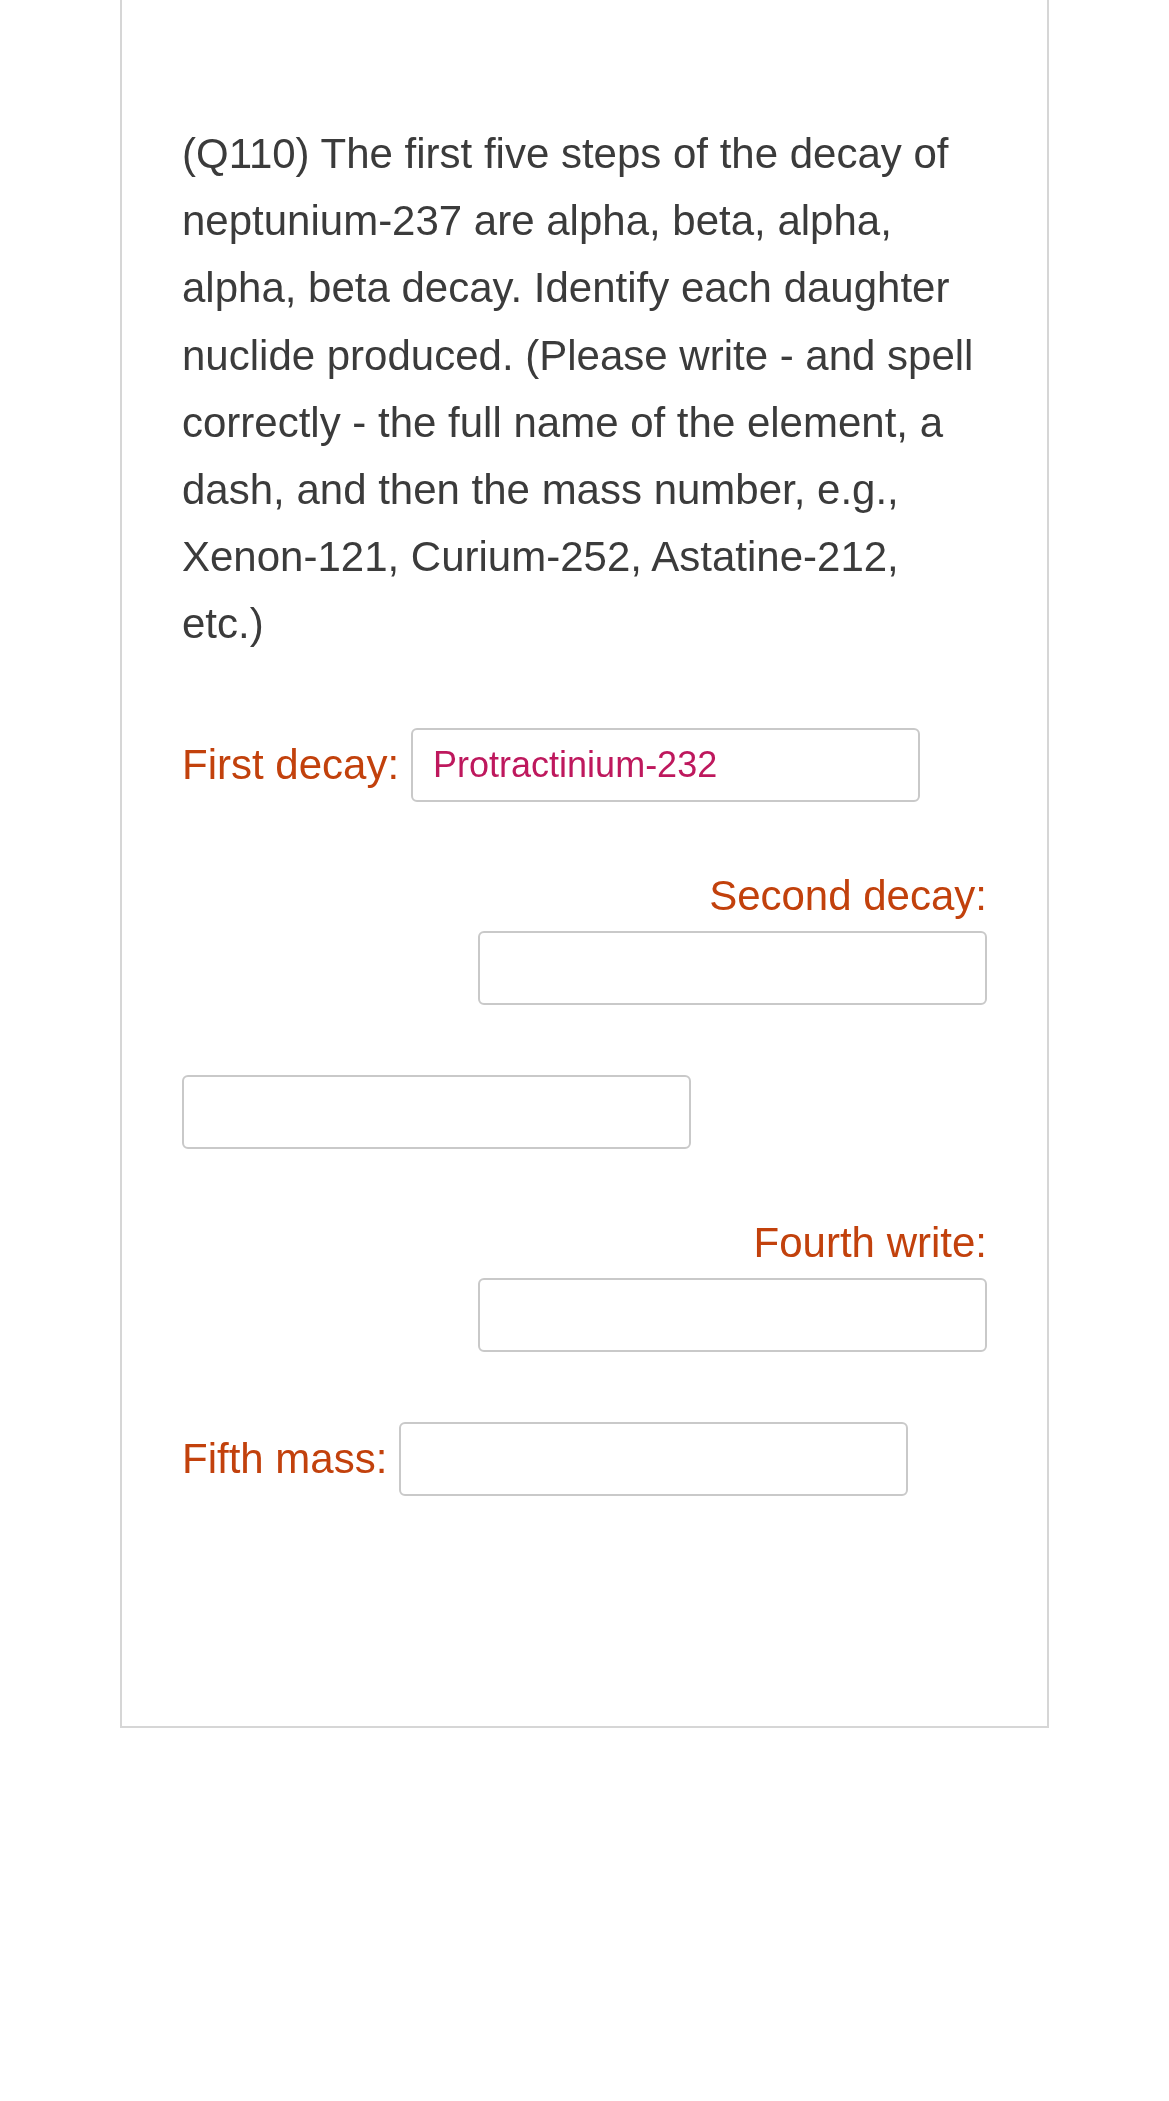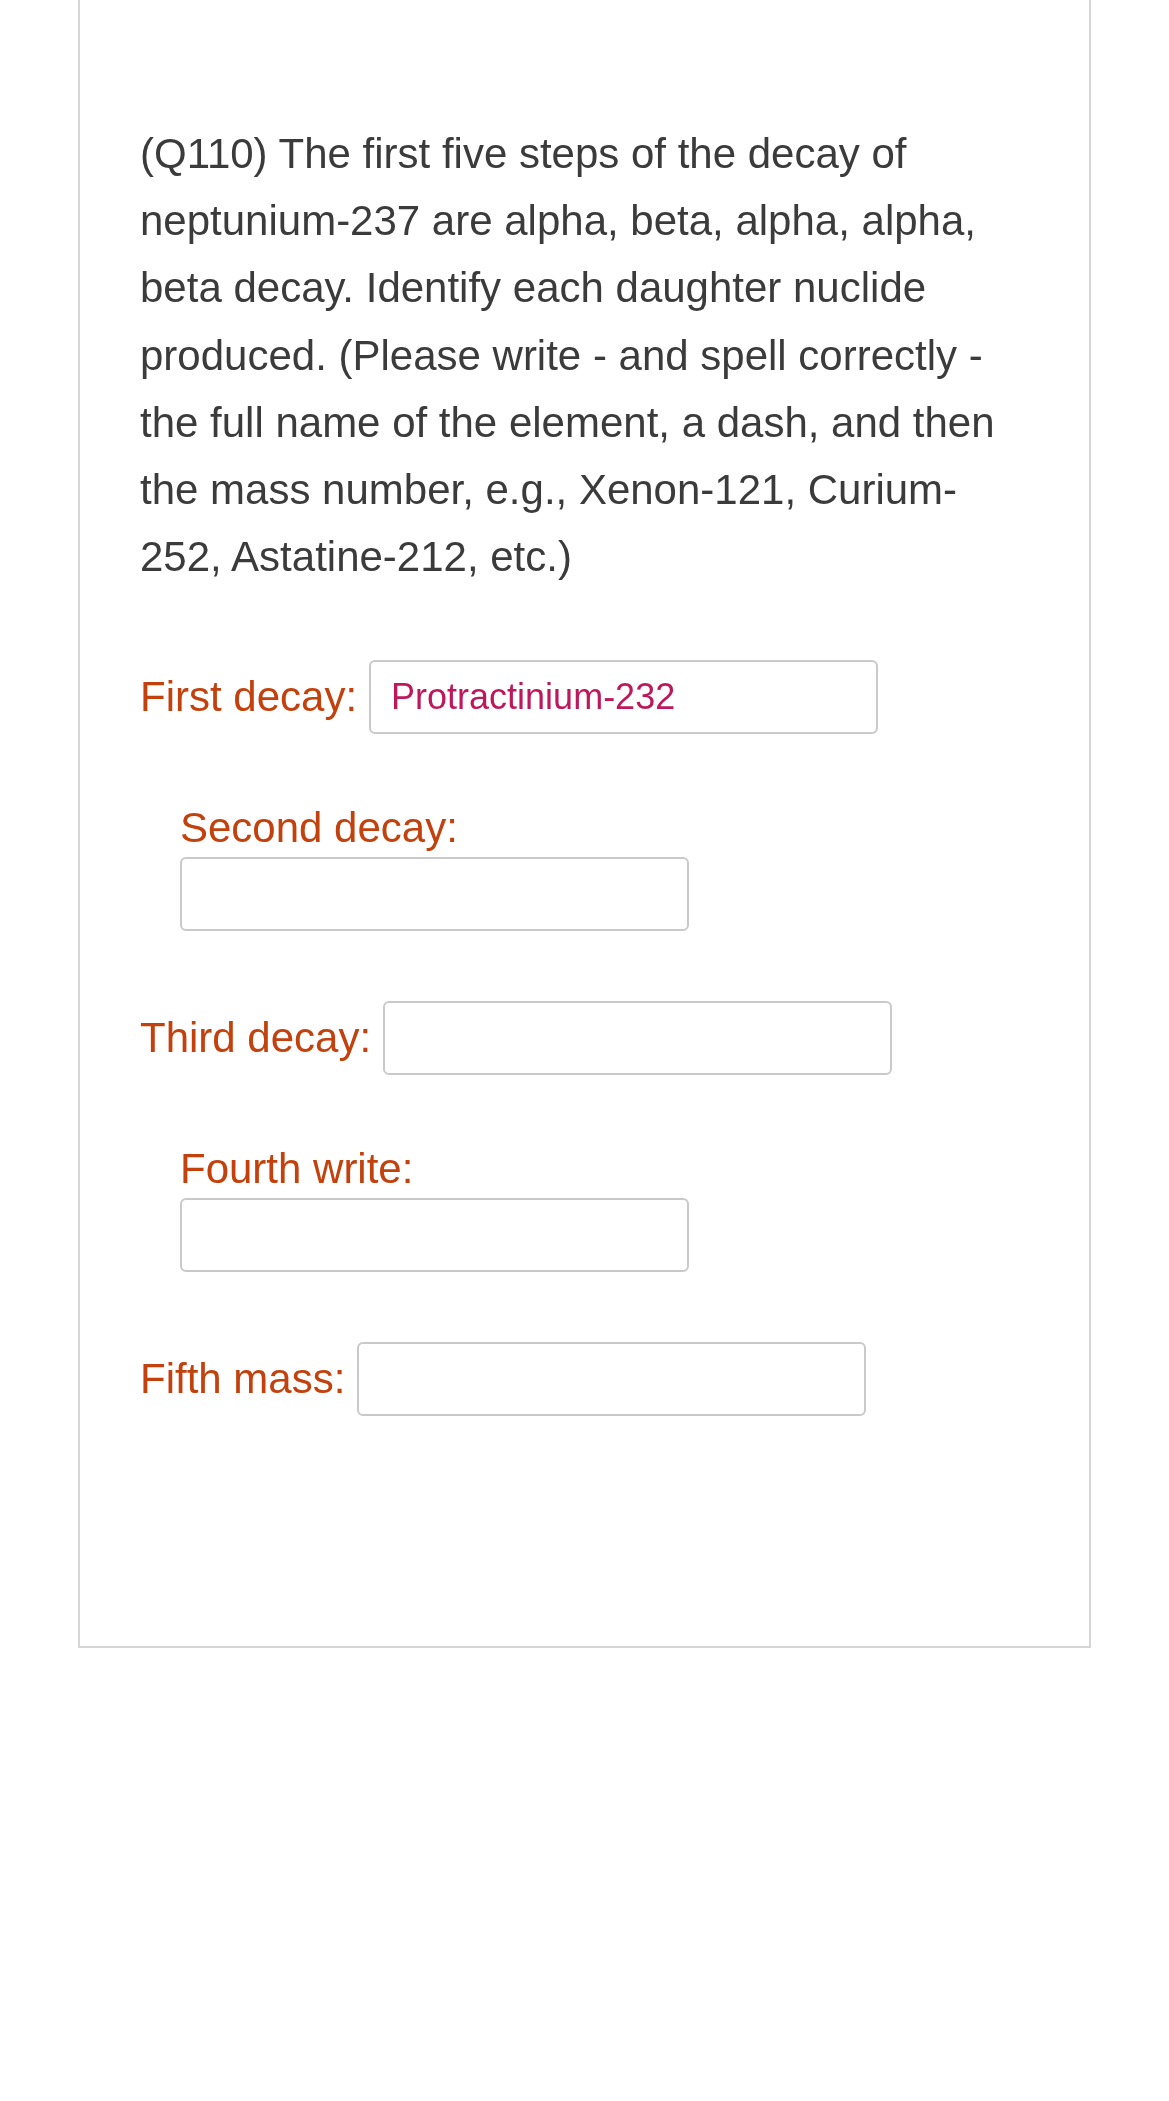--- a/index.html
+++ b/index.html
@@ -8,21 +8,21 @@
       padding: 0;
     }
     body {
       font-family: "Helvetica Neue", Helvetica, Arial, sans-serif;
       background: #ffffff;
       padding: 0;
     }
     .container {
       width: 1169px;
       margin: 0 auto;
-      padding: 0 78px;
+      padding: 0 120px;
     }
     .question-card {
       border: 2px solid #d6d6d6;
       border-top: none;
       background: #ffffff;
       padding: 120px 60px 160px 60px;
     }
     .question-text {
       font-size: 42px;
       line-height: 1.6;
@@ -50,23 +50,22 @@
       color: #be185d;
       font-family: inherit;
       min-width: 370px;
       background: #ffffff;
     }
     .text-input.filled {
       min-width: 370px;
     }
     .field-row.stacked {
       flex-direction: column;
-      align-items: flex-start;
-      gap: 5px;
-      margin-left: 40px;
+      align-items: flex-end;
+      gap: 11px;
     }
     .field-row.stacked .text-input {
       margin-left: 0;
     }
   </style>
 </head>
 <body>
 
 <div class="container">
   <div class="question-card">
@@ -76,21 +75,20 @@
       <span class="field-label">First decay:</span>
       <input type="text" class="text-input filled" value="Protractinium-232" style="">
     </div>
 
     <div class="field-row stacked">
       <span class="field-label">Second decay:</span>
       <input type="text" class="text-input" value="" style="">
     </div>
 
     <div class="field-row">
-      <span class="field-label">Third decay:</span>
       <input type="text" class="text-input" value="" style="">
     </div>
 
     <div class="field-row stacked">
       <span class="field-label">Fourth write:</span>
       <input type="text" class="text-input" value="" style="">
     </div>
 
     <div class="field-row">
       <span class="field-label">Fifth mass:</span>

